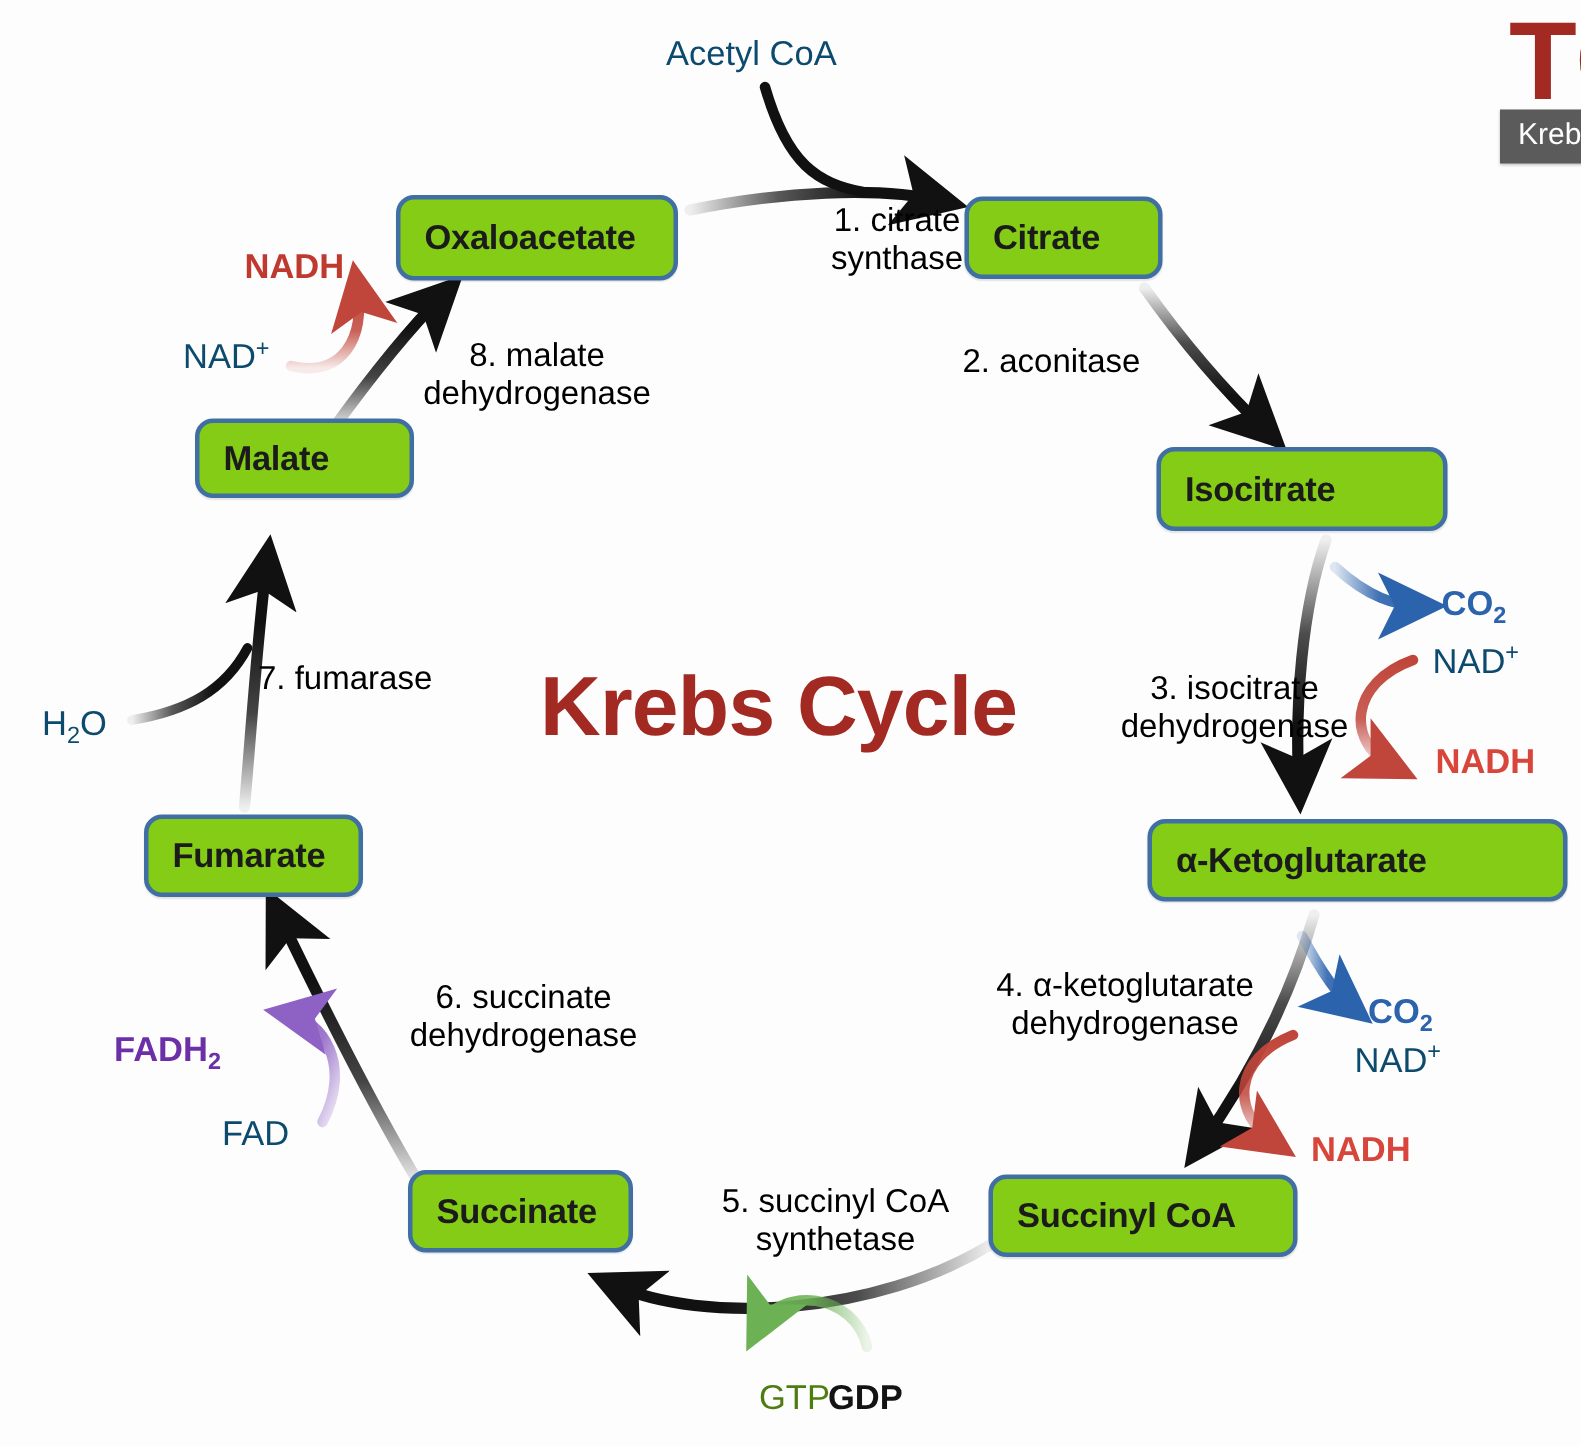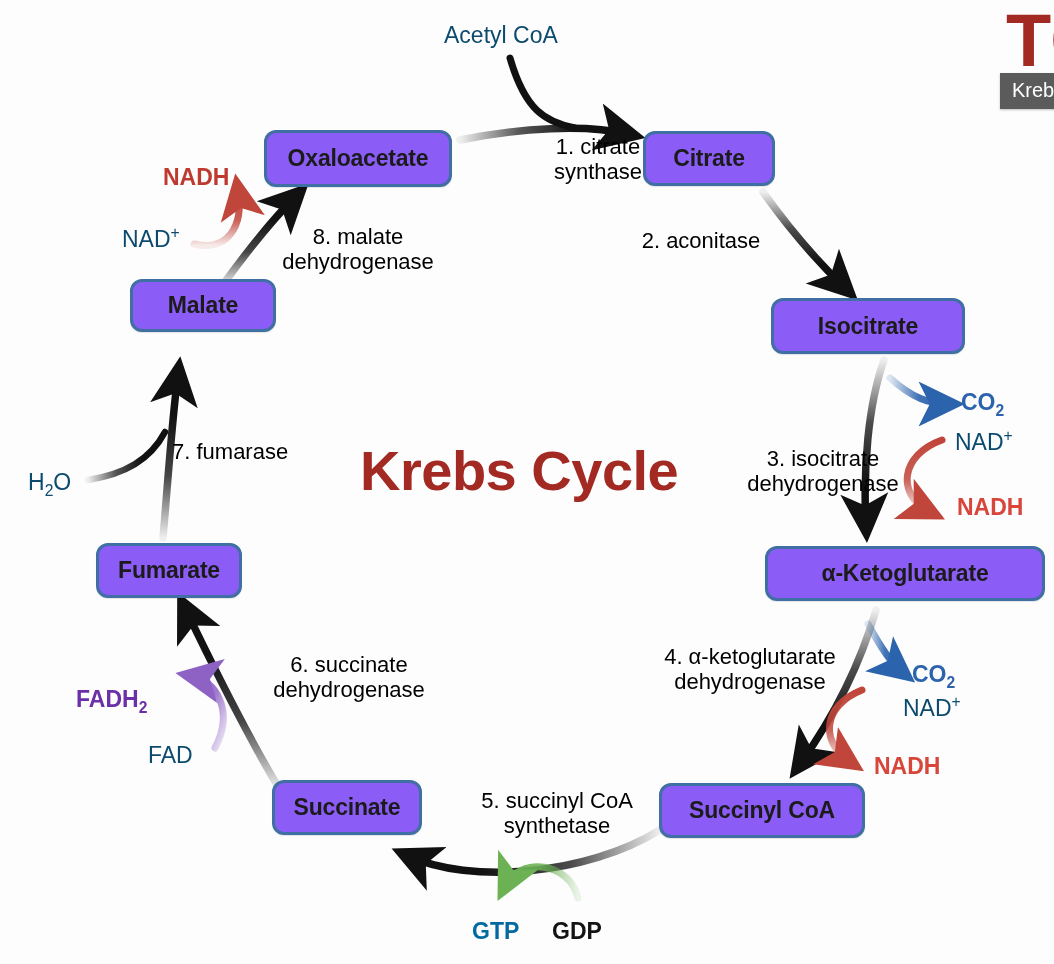--- a/index.html
+++ b/index.html
@@ -22,33 +22,33 @@
     left: 0;
     top: 0;
     width: 1054px;
     height: 964px;
   }
 
   
   .node {
     position: absolute;
     box-sizing: border-box;
-    background: #8b5cf6;
+    background: #84cc16;
     border: 3px solid #3f6fa3;
     border-radius: 12px;
     color: #1b1b1b;
     font-weight: bold;
     font-size: 23px;
     letter-spacing: -0.2px;
     display: flex;
     align-items: center;
-    justify-content: center;
     text-align: center;
     box-shadow: 0 1px 1px rgba(0,0,0,0.10);
     white-space: nowrap;
+    padding-left: 16px;
   }
 
   
   .enzyme {
     position: absolute;
     color: #000000;
     font-size: 22px;
     line-height: 1.14;
     text-align: center;
     white-space: pre-line;
@@ -58,21 +58,21 @@
   .cofactor {
     position: absolute;
     font-size: 23px;
     white-space: nowrap;
   }
   .cofactor.plain      { color: #0c4a6e; font-weight: normal; }
   .cofactor.nadh       { color: #c0392f; font-weight: bold; }
   .cofactor.nadh-alt   { color: #d8453a; font-weight: bold; }
   .cofactor.co2        { color: #2c63ad; font-weight: bold; }
   .cofactor.fadh2      { color: #6b2fa8; font-weight: bold; }
-  .cofactor.gtp        { color: #0369a1; font-weight: bold; }
+  .cofactor.gtp        { color: #4d7c0f; font-weight: normal; margin-left: 34px; }
   .cofactor.gdp        { color: #131313; font-weight: bold; }
   .cofactor sub        { font-size: 0.68em; }
   .cofactor sup        { font-size: 0.68em; }
 
   
   #center-title {
     position: absolute;
     color: #a32a22;
     font-weight: bold;
     font-size: 56px;

